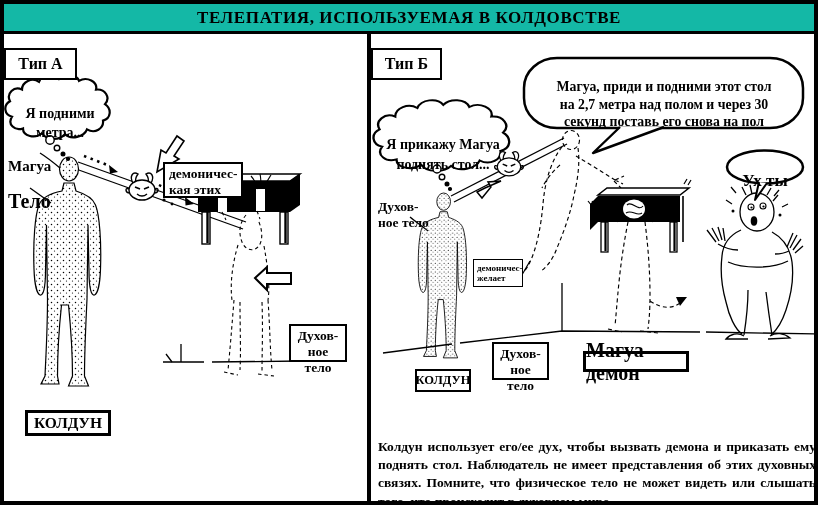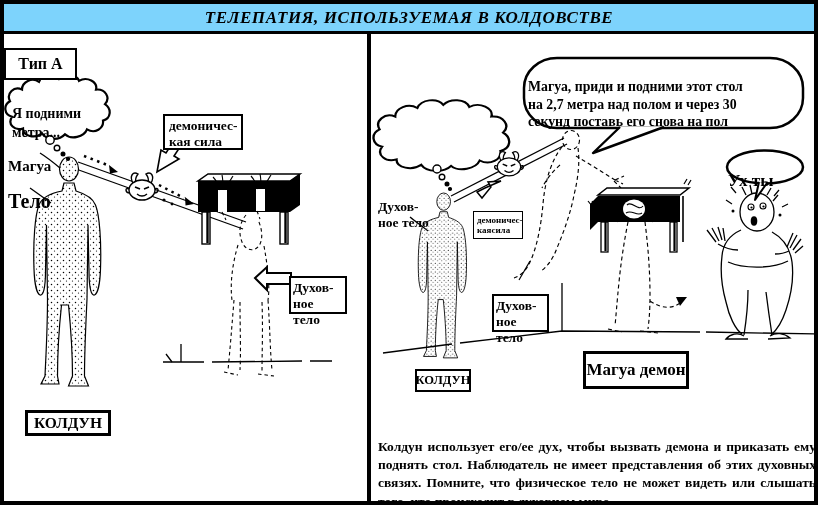--- a/index.html
+++ b/index.html
@@ -4,37 +4,37 @@
 <style>
   html,body{margin:0;padding:0;background:#e8e8e8;}
   .page{
     position:relative;width:818px;height:505px;box-sizing:border-box;
     background:#fff;border:4px solid #000;overflow:hidden;
     font-family:"Liberation Serif","DejaVu Serif",serif;font-weight:700;color:#000;
   }
   .title-bar{
     position:absolute;left:0;top:0;width:100%;height:27px;border-bottom:3px solid #000;
     display:flex;align-items:center;justify-content:center;
-    font-size:17px;letter-spacing:.6px;background:#7dd3fc;font-style:italic;
+    font-size:17px;letter-spacing:.6px;background:#14b8a6;
   }
   .divider{position:absolute;left:363px;top:30px;width:4px;height:467px;background:#000;}
   svg.art{position:absolute;left:0;top:0;width:810px;height:497px;}
   .panel{position:absolute;left:0;top:14px;width:810px;height:497px;pointer-events:none;}
   .tagbox{
     position:absolute;border:2.5px solid #000;background:#fff;
     display:flex;align-items:center;justify-content:center;font-size:16px;box-sizing:border-box;
   }
-  .boxlbl{position:absolute;border:2px solid #000;background:#fff;box-sizing:border-box;}
+  .boxlbl{position:absolute;border:2px solid #000;background:#fff;box-sizing:border-box;margin-top:48px;}
   .boxlbl span{display:block;}
   .namebox{
     position:absolute;border:3px solid #000;background:#fff;box-sizing:border-box;
     display:flex;align-items:center;justify-content:center;
   }
   .txt{position:absolute;}
-  .center{}
+  .center{text-align:center;}
   .caption{position:absolute;font-weight:700;}
 </style>
 </head>
 <body>
 
 <div class="page">
 
   <div class="title-bar">ТЕЛЕПАТИЯ, ИСПОЛЬЗУЕМАЯ В КОЛДОВСТВЕ</div>
   <div class="divider"></div>
 
@@ -236,58 +236,63 @@
     <div class="txt center" style="left:8px;top:86px;width:96px;font-size:14px;line-height:19px">
       <span>Я подними</span><br>
       <span>метра...</span>
     </div>
 
     <div class="txt" style="left:4px;top:140px;font-size:15px">Магуа</div>
     <div class="txt" style="left:4px;top:172px;font-size:20px">Тело</div>
 
     <div class="boxlbl" style="left:159px;top:96px;width:80px;height:36px;padding:2px 4px;font-size:13.5px;line-height:15.5px">
       <span>демоничес-</span>
-      <span>кая сила</span>
+      <span>кая этих</span>
     </div>
 
     <div class="boxlbl center" style="left:285px;top:258px;width:58px;height:38px;padding:2px 2px;font-size:13.5px;line-height:16px">
       <span>Духов-</span>
       <span>ное тело</span>
     </div>
 
     <div class="namebox" style="left:21px;top:392px;width:86px;height:26px;font-size:15.5px">КОЛДУН</div>
 
   </section>
 
   <section class="panel">
+    <div class="tagbox" style="left:367px;top:30px;width:71px;height:32px">Тип Б</div>
 
     <div class="txt center" style="left:524px;top:60px;width:272px;font-size:13.8px;line-height:17.5px">
       <span>Магуа, приди и подними этот стол</span><br>
       <span>на 2,7 метра над полом и через 30</span><br>
       <span>секунд поставь его снова на пол</span>
     </div>
 
+    <div class="txt center" style="left:377px;top:117px;width:124px;font-size:14px;line-height:20px">
+      <span>Я прикажу Магуа</span><br>
+      <span>поднять стол...</span>
+    </div>
 
     <div class="txt" style="left:374px;top:181px;font-size:13.5px;line-height:15.5px">
       <span style="display:block">Духов-</span>
       <span style="display:block">ное тело</span>
     </div>
 
     <div class="boxlbl" style="left:469px;top:193px;width:50px;height:28px;padding:2.5px 3px;font-size:9px;line-height:10.5px;border-width:1.5px">
       <span>демоничес-</span>
-      <span>каясила</span>
+      <span>желает</span>
     </div>
 
     <div class="boxlbl center" style="left:488px;top:276px;width:57px;height:38px;padding:2px 2px;font-size:13.5px;line-height:16px">
       <span>Духов-</span>
       <span>ное тело</span>
     </div>
 
     <div class="namebox" style="left:411px;top:351px;width:56px;height:23px;font-size:12.5px;border-width:2px">КОЛДУН</div>
 
-    <div class="namebox" style="left:579px;top:333px;width:106px;height:38px;font-size:17px">Магуа демон</div>
+    <div class="namebox" style="left:579px;top:333px;width:106px;height:21px;font-size:20px">Магуа демон</div>
 
     <div class="txt center" style="left:724px;top:153px;width:74px;font-size:17px">Ух ты</div>
 
     <div class="caption" style="left:374px;top:420px;width:438px;font-size:13.5px;line-height:18.2px;text-align:justify">Колдун использует его/ее дух, чтобы вызвать демона и приказать ему поднять стол. Наблюдатель не имеет представления об этих духовных связях. Помните, что физическое тело не может видеть или слышать того, что происходит в духовном мире.</div>
   </section>
 
 </div>
 
 </body></html>

